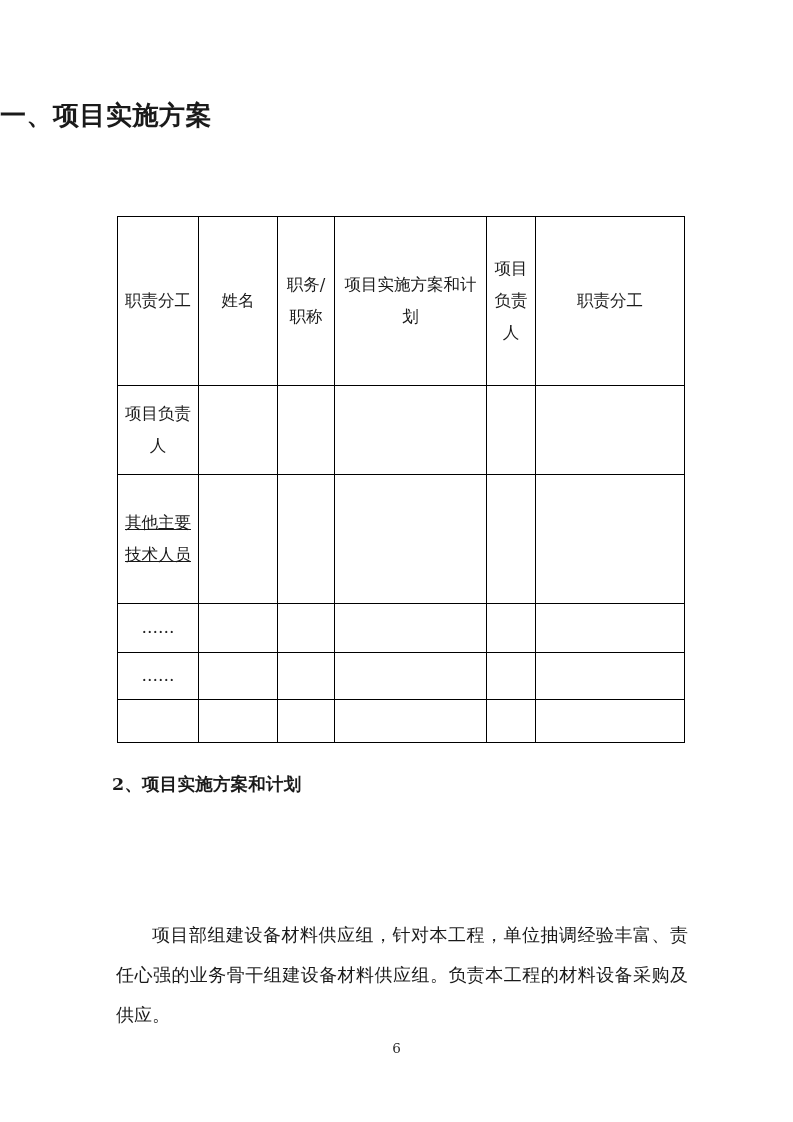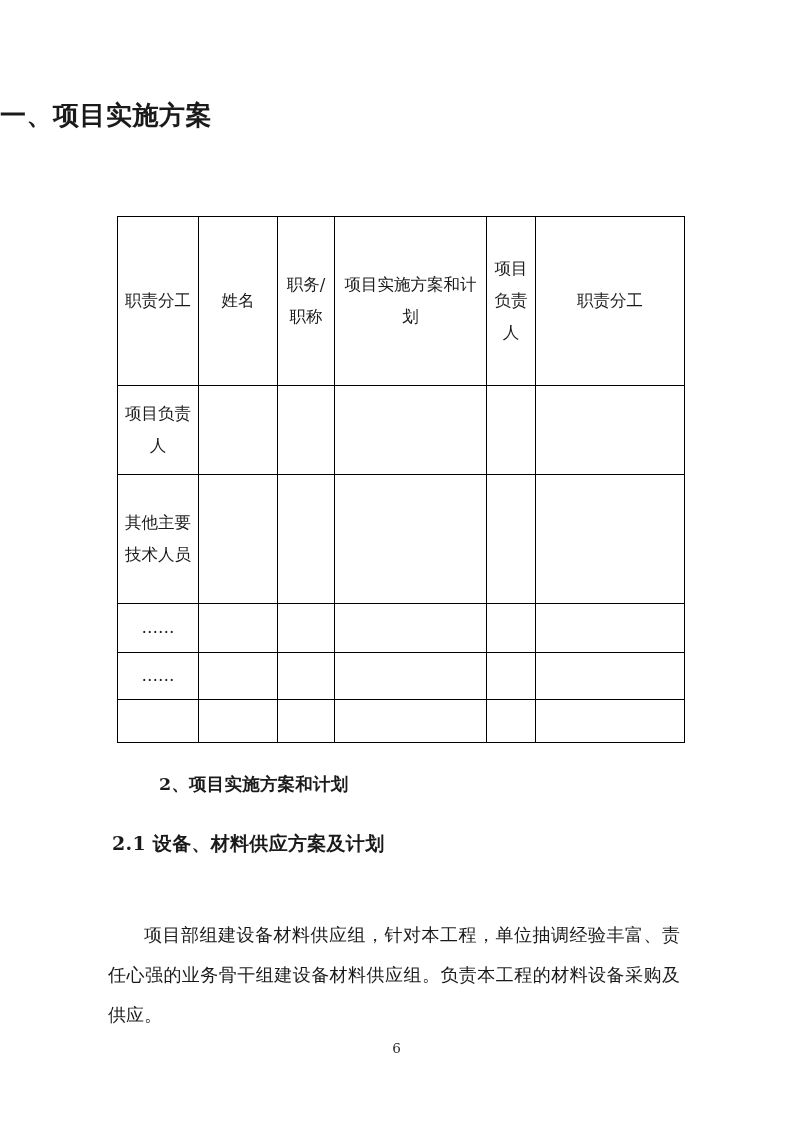--- a/index.html
+++ b/index.html
@@ -47,21 +47,20 @@
   }
 
   .h-sub2 {
     position: absolute;
     left: 112px;
     top: 772px;
     font-size: 17.5px;
     font-weight: bold;
     letter-spacing: 0.2px;
     font-family: "DejaVu Serif", "Liberation Serif", serif;
-    margin-left: 47px;
   }
 
   .h-sub3 {
     position: absolute;
     left: 112px;
     top: 831px;
     font-size: 19px;
     font-weight: bold;
     letter-spacing: 0.3px;
     font-family: "DejaVu Serif", "Liberation Serif", serif;
@@ -93,34 +92,34 @@
   }
   .c1 { width: 81px; }
   .c2 { width: 79px; }
   .c3 { width: 57px; }
   .c4 { width: 152px; }
   .c5 { width: 49px; }
   .c6 { width: 149px; }
 
   tr.head-row td { height: 164px; }
   tr.row-1 td { height: 84px; }
-  tr.row-2 td { height: 124px; }
+  tr.row-2 td { height: 124px; text-decoration: underline; }
   tr.row-3 td { height: 44px; }
   tr.row-4 td { height: 42px; }
   tr.row-5 td { height: 38px; }
 
   .ellipsis-cell {
     letter-spacing: 0px;
     font-size: 16.5px;
   }
 
   
   .body-para {
     position: absolute;
-    left: 108px;
+    left: 116px;
     top: 897px;
     width: 572px;
     font-size: 18px;
     line-height: 40px;
     text-align: justify;
     text-justify: inter-ideograph;
     text-indent: 2em;
     font-family: "DejaVu Serif", "Liberation Serif", serif;
     color: #1a1a1a;
   }
@@ -208,19 +207,18 @@
           <td></td>
           <td></td>
           <td></td>
         </tr>
       </tbody>
     </table>
   </div>
 
   <div class="h-sub2">2、项目实施方案和计划</div>
 
-  <div class="h-sub3">2.1 设备、材料供应方案及计划</div>
 
   <p class="body-para">项目部组建设备材料供应组，针对本工程，单位抽调经验丰富、责任心强的业务骨干组建设备材料供应组。负责本工程的材料设备采购及供应。</p>
 
   <div class="page-number">6</div>
 
 </div>
 
 </body></html>

